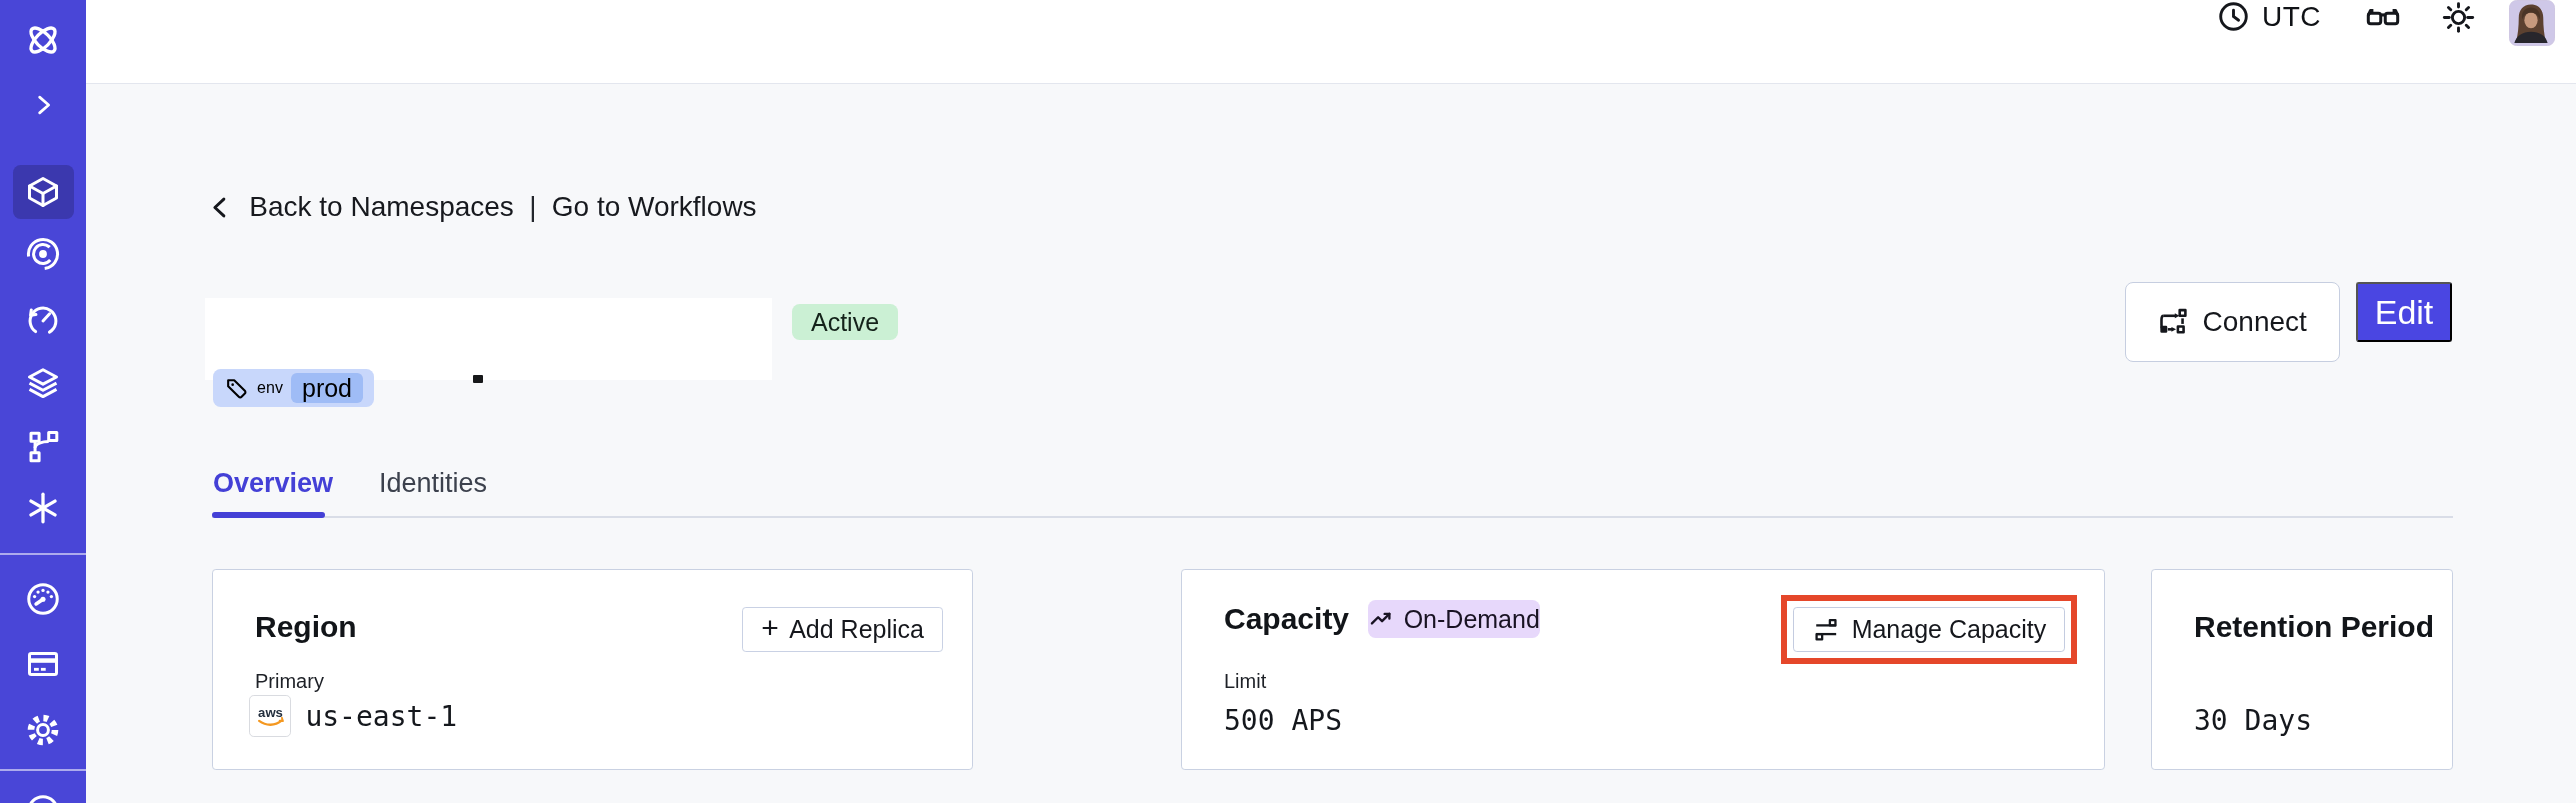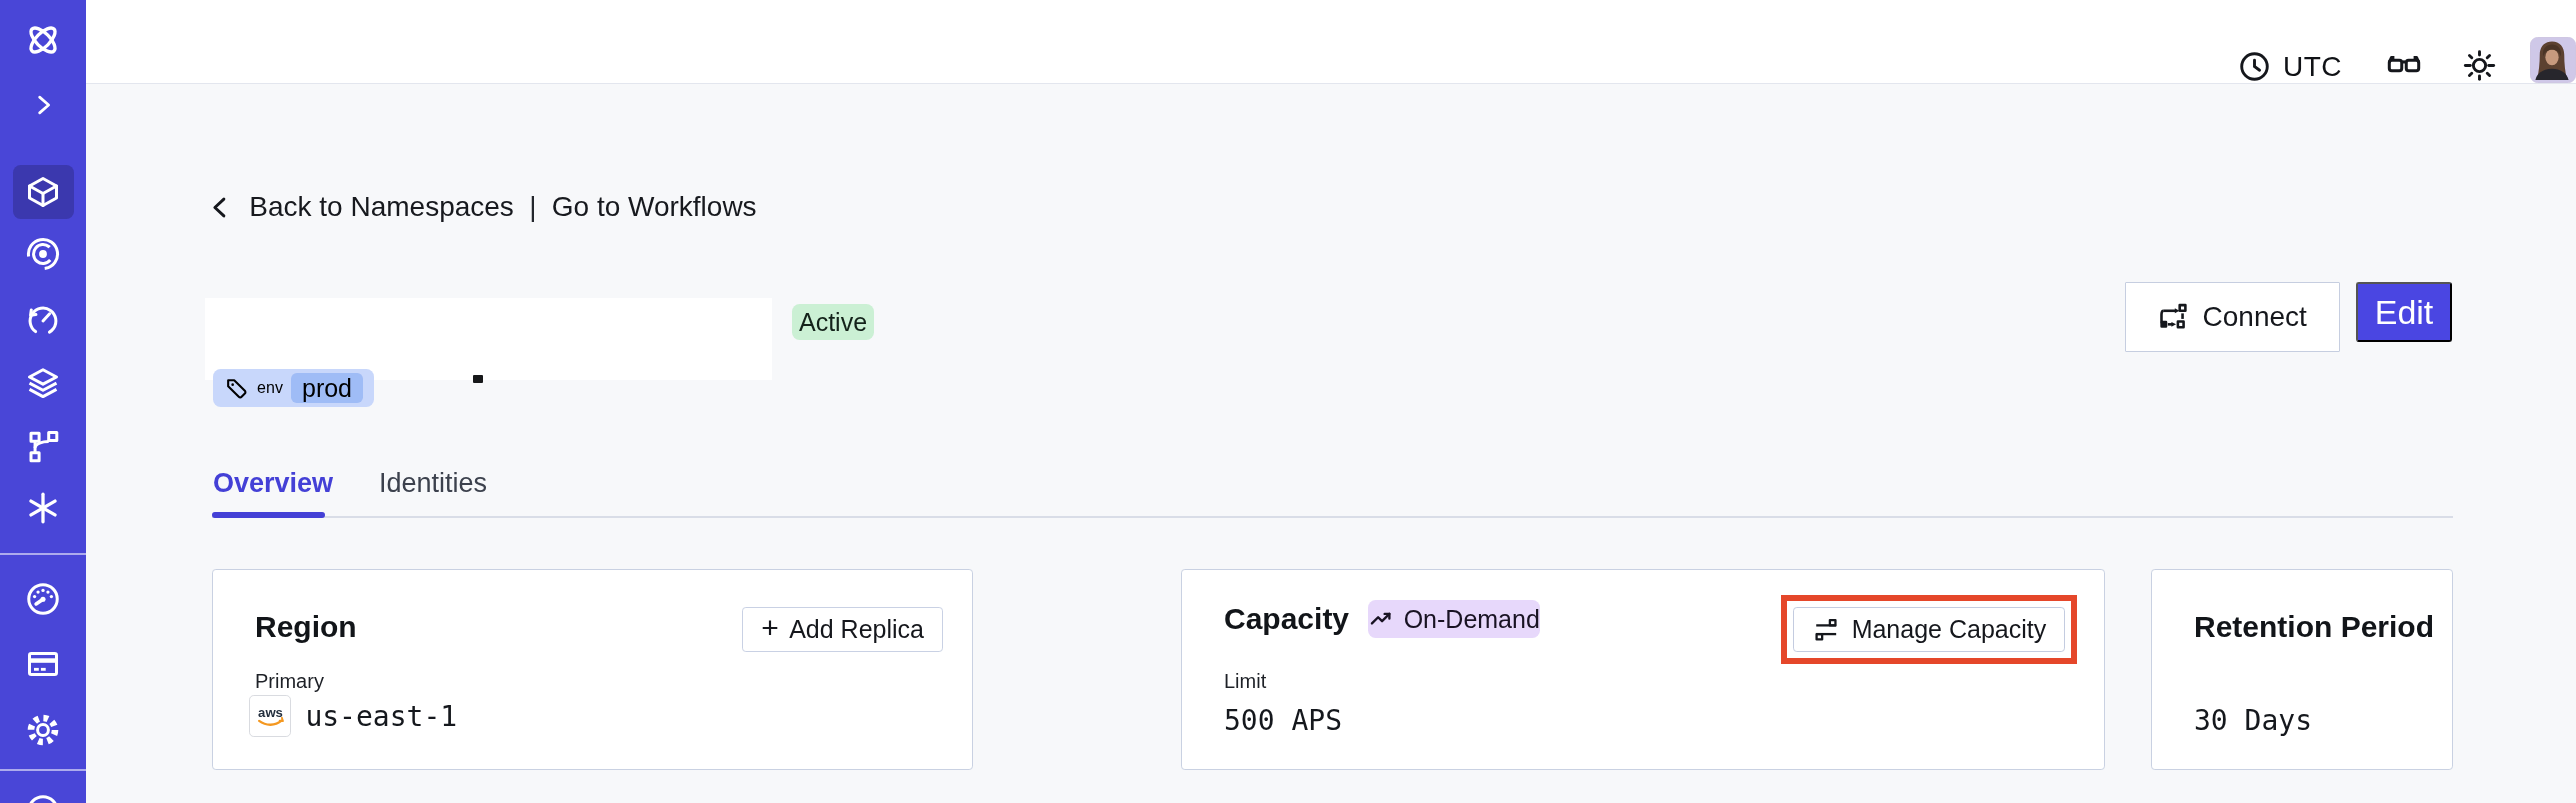--- a/index.html
+++ b/index.html
@@ -12,21 +12,21 @@
   .side-ic { position:absolute; left:43px; transform:translate(-50%,-50%);
     color:#fff; display:flex; align-items:center; justify-content:center; }
   .side-active-bg { position:absolute; left:12.5px; top:165px; width:61px; height:54px;
     background:#3B38AE; border-radius:7.7px; }
   .side-div { position:absolute; left:0; width:86px; height:1.9px;
     background:rgba(255,255,255,.55); }
 
   
   .topbar { position:absolute; left:86px; top:0; width:2490px; height:84px;
     background:#fff; border-bottom:1.9px solid #E3E6EE; display:flex;
-    align-items:flex-end; justify-content:flex-end; z-index:4; }
+    align-items:flex-start; justify-content:flex-end; padding-right:21px; z-index:4; }
   .tz { display:flex; align-items:center; gap:11.5px; color:#101216; }
   .tz-label { font-size:28px; letter-spacing:0.5px; color:#101216; }
   .tb-ic { color:#15171C; display:flex; align-items:center; }
   .tb-gap1 { margin-left:44px; } .tb-gap2 { margin-left:40px; } .tb-gap3 { margin-left:33px; }
   .avatar { width:46px; height:46px; border-radius:7.7px; border:1.9px solid #CFC7E3;
     overflow:hidden; background:#CFC8E8; }
 
   
   .main { position:absolute; left:86px; top:84px; width:2490px; height:719px;
     background:#F7F8FA; }
@@ -35,33 +35,33 @@
     align-items:center; gap:15.3px; font-size:28px; font-weight:500; color:#17191E; }
   .crumb { cursor:pointer; }
   .crumb-sep { font-weight:400; color:#23262c; }
 
   .title-redaction { position:absolute; left:119px; top:214px; width:567px;
     height:82px; background:#FFFFFF; }
   .title-dot { position:absolute; left:387px; top:291px; width:9.6px; height:7.7px;
     background:#17181a; border-radius:1px; }
 
   .status-badge { position:absolute; left:706px; top:220px; height:36px;
-    display:inline-flex; align-items:center; padding:0 7px; background:#CBF0D4;
+    display:inline-flex; align-items:center; padding:0 19px; background:#CBF0D4;
     border-radius:7.7px; font-size:25px; color:#14221A; }
 
   .tag-chip { position:absolute; left:127px; top:285px; height:38px;
     display:inline-flex; align-items:center; gap:8.6px; padding:0 11.5px 0 10.5px;
     background:#C8D7FB; border-radius:7.7px; color:#000000; }
   .tag-val { background:#9FBCF6; border-radius:5.8px; padding:1.9px 10.5px;
     font-size:25px; height:30px; display:flex; align-items:center; }
 
   .btn { display:flex; align-items:center; justify-content:center; gap:13.4px;
     cursor:pointer; }
-  .btn-connect { position:absolute; left:2039px; top:198px; width:215px; height:70px;
-    background:#fff; border:1.9px solid #C6CEE0; border-radius:1px;
+  .btn-connect { position:absolute; left:2039px; top:198px; width:215px; height:80px;
+    background:#fff; border:1.9px solid #C6CEE0; border-radius:8px;
     font-size:28px; font-weight:500; color:#15171C; }
   .btn-edit { position:absolute; left:2270px; top:198px; width:96px; height:60px;
     background:#4A46E2; border-radius:2.9px; font-size:34px; font-weight:500; color:#fff; }
 
   .tab { position:absolute; top:384px; font-size:27px; cursor:pointer; }
   .tab-active { left:127px; color:#4440D6; font-weight:600;text-align:right; }
   .tab-idle { left:293px; color:#3C414D; font-weight:500; }
   .tabs-hairline { position:absolute; left:126px; top:432px; width:2241px; height:1.9px;
     background:#D9DDE7; }
   .tab-underline { position:absolute; left:126px; top:428px; width:113px; height:5.8px;

